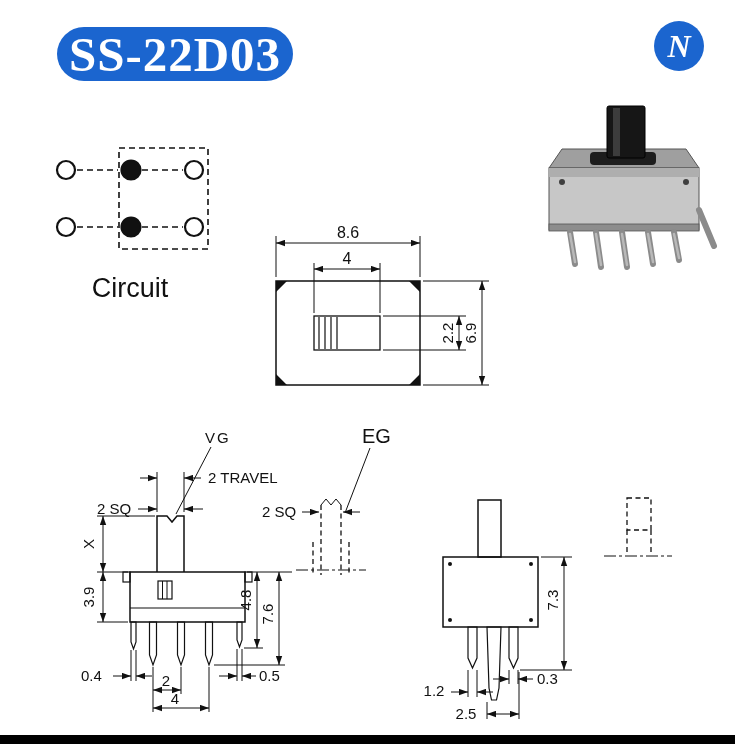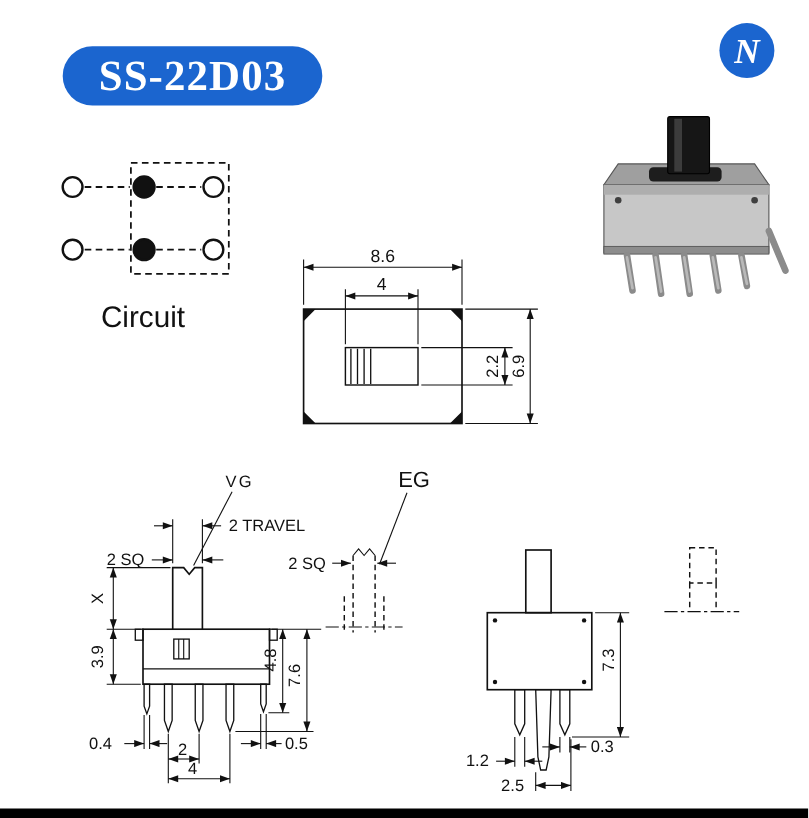--- a/index.html
+++ b/index.html
@@ -1,24 +1,24 @@
 <!DOCTYPE html>
 <html style="--accent: #1b65cf; --ink: #111111;"><head>
 <meta charset="utf-8">
 <style>
   :root { --accent: #1b65cf; --ink: #111111; }
   * { margin:0; padding:0; box-sizing:border-box; }
   body { background:#ffffff; font-family:"Liberation Sans", sans-serif; }
   .page { position:relative; width:735px; height:744px; background:#ffffff; overflow:hidden; }
   .badge {
-    position:absolute; left:57px; top:42px; width:236px; height:54px;
+    position:absolute; left:57px; top:27px; width:236px; height:54px;
     background:var(--accent); border-radius:28px;
     display:flex; align-items:center; justify-content:center;
     color:#ffffff; font-family:"Liberation Serif", serif;
-    font-weight:bold; font-size:39px; letter-spacing:1px;
+    font-weight:bold; font-size:49px; letter-spacing:1px;
   }
   .logo {
     position:absolute; left:654px; top:21px; width:50px; height:50px;
     background:var(--accent); border-radius:50%;
     display:flex; align-items:center; justify-content:center;
     color:#ffffff; font-family:"Liberation Serif", serif;
     font-weight:bold; font-style:italic; font-size:32px;
   }
   svg.canvas { position:absolute; left:0; top:0; }
   svg text { fill:var(--ink); stroke:none; font-family:"Liberation Sans", sans-serif; }

